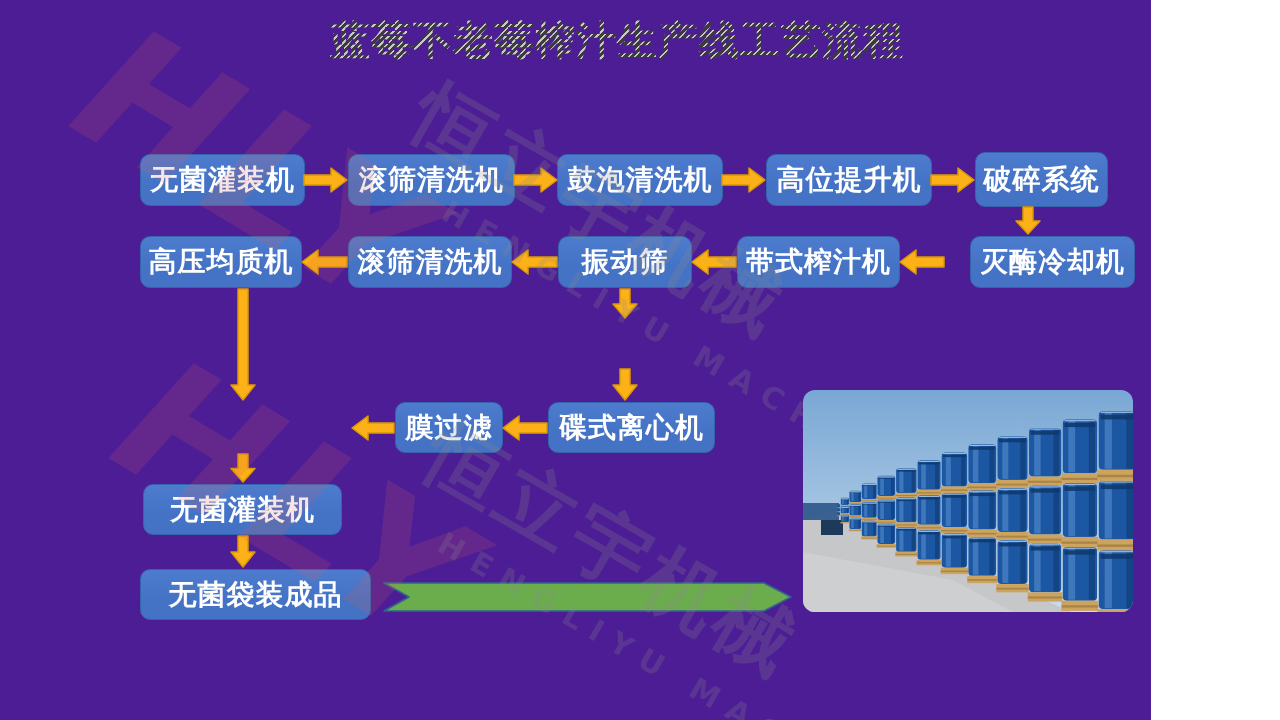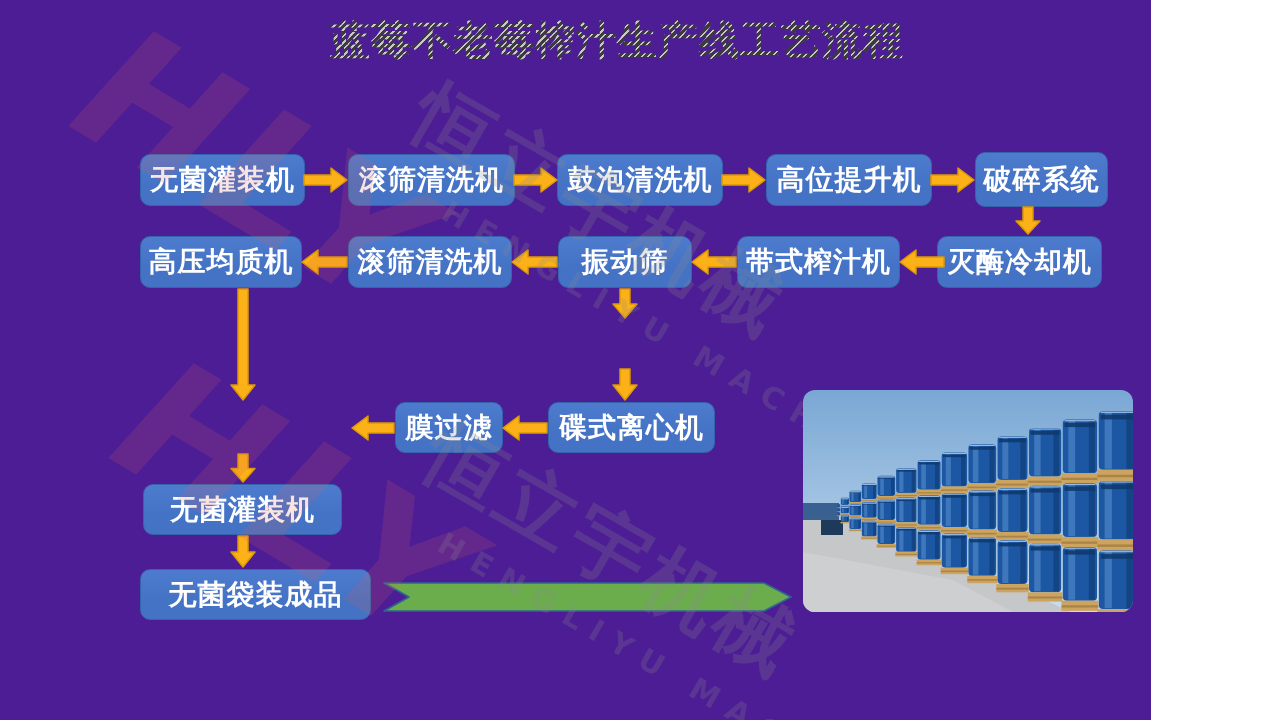--- a/index.html
+++ b/index.html
@@ -56,21 +56,21 @@
   <div class="node" style="left:140px;top:154px;width:165px;height:52px">无菌灌装机</div>
   <div class="node" style="left:348px;top:154px;width:167px;height:52px">滚筛清洗机</div>
   <div class="node" style="left:557px;top:154px;width:166px;height:52px">鼓泡清洗机</div>
   <div class="node" style="left:766px;top:154px;width:166px;height:52px">高位提升机</div>
   <div class="node" style="left:975px;top:152px;width:133px;height:55px">破碎系统</div>
 
   <div class="node" style="left:140px;top:236px;width:162px;height:52px">高压均质机</div>
   <div class="node" style="left:348px;top:236px;width:164px;height:52px">滚筛清洗机</div>
   <div class="node" style="left:558px;top:236px;width:134px;height:52px">振动筛</div>
   <div class="node" style="left:737px;top:236px;width:163px;height:52px">带式榨汁机</div>
-  <div class="node" style="left:937px;top:236px;width:165px;height:52px">灭酶冷却机</div>
+  <div class="node" style="left:970px;top:236px;width:165px;height:52px">灭酶冷却机</div>
 
 
   <div class="node" style="left:395px;top:402px;width:108px;height:51px">膜过滤</div>
   <div class="node" style="left:548px;top:402px;width:167px;height:51px">碟式离心机</div>
 
   <div class="node" style="left:143px;top:484px;width:199px;height:51px">无菌灌装机</div>
   <div class="node" style="left:140px;top:569px;width:231px;height:51px">无菌袋装成品</div>
 
   <div class="arrow" style="left:303px;top:167px;width:46px;height:26px">
       <svg width="46" height="26">

